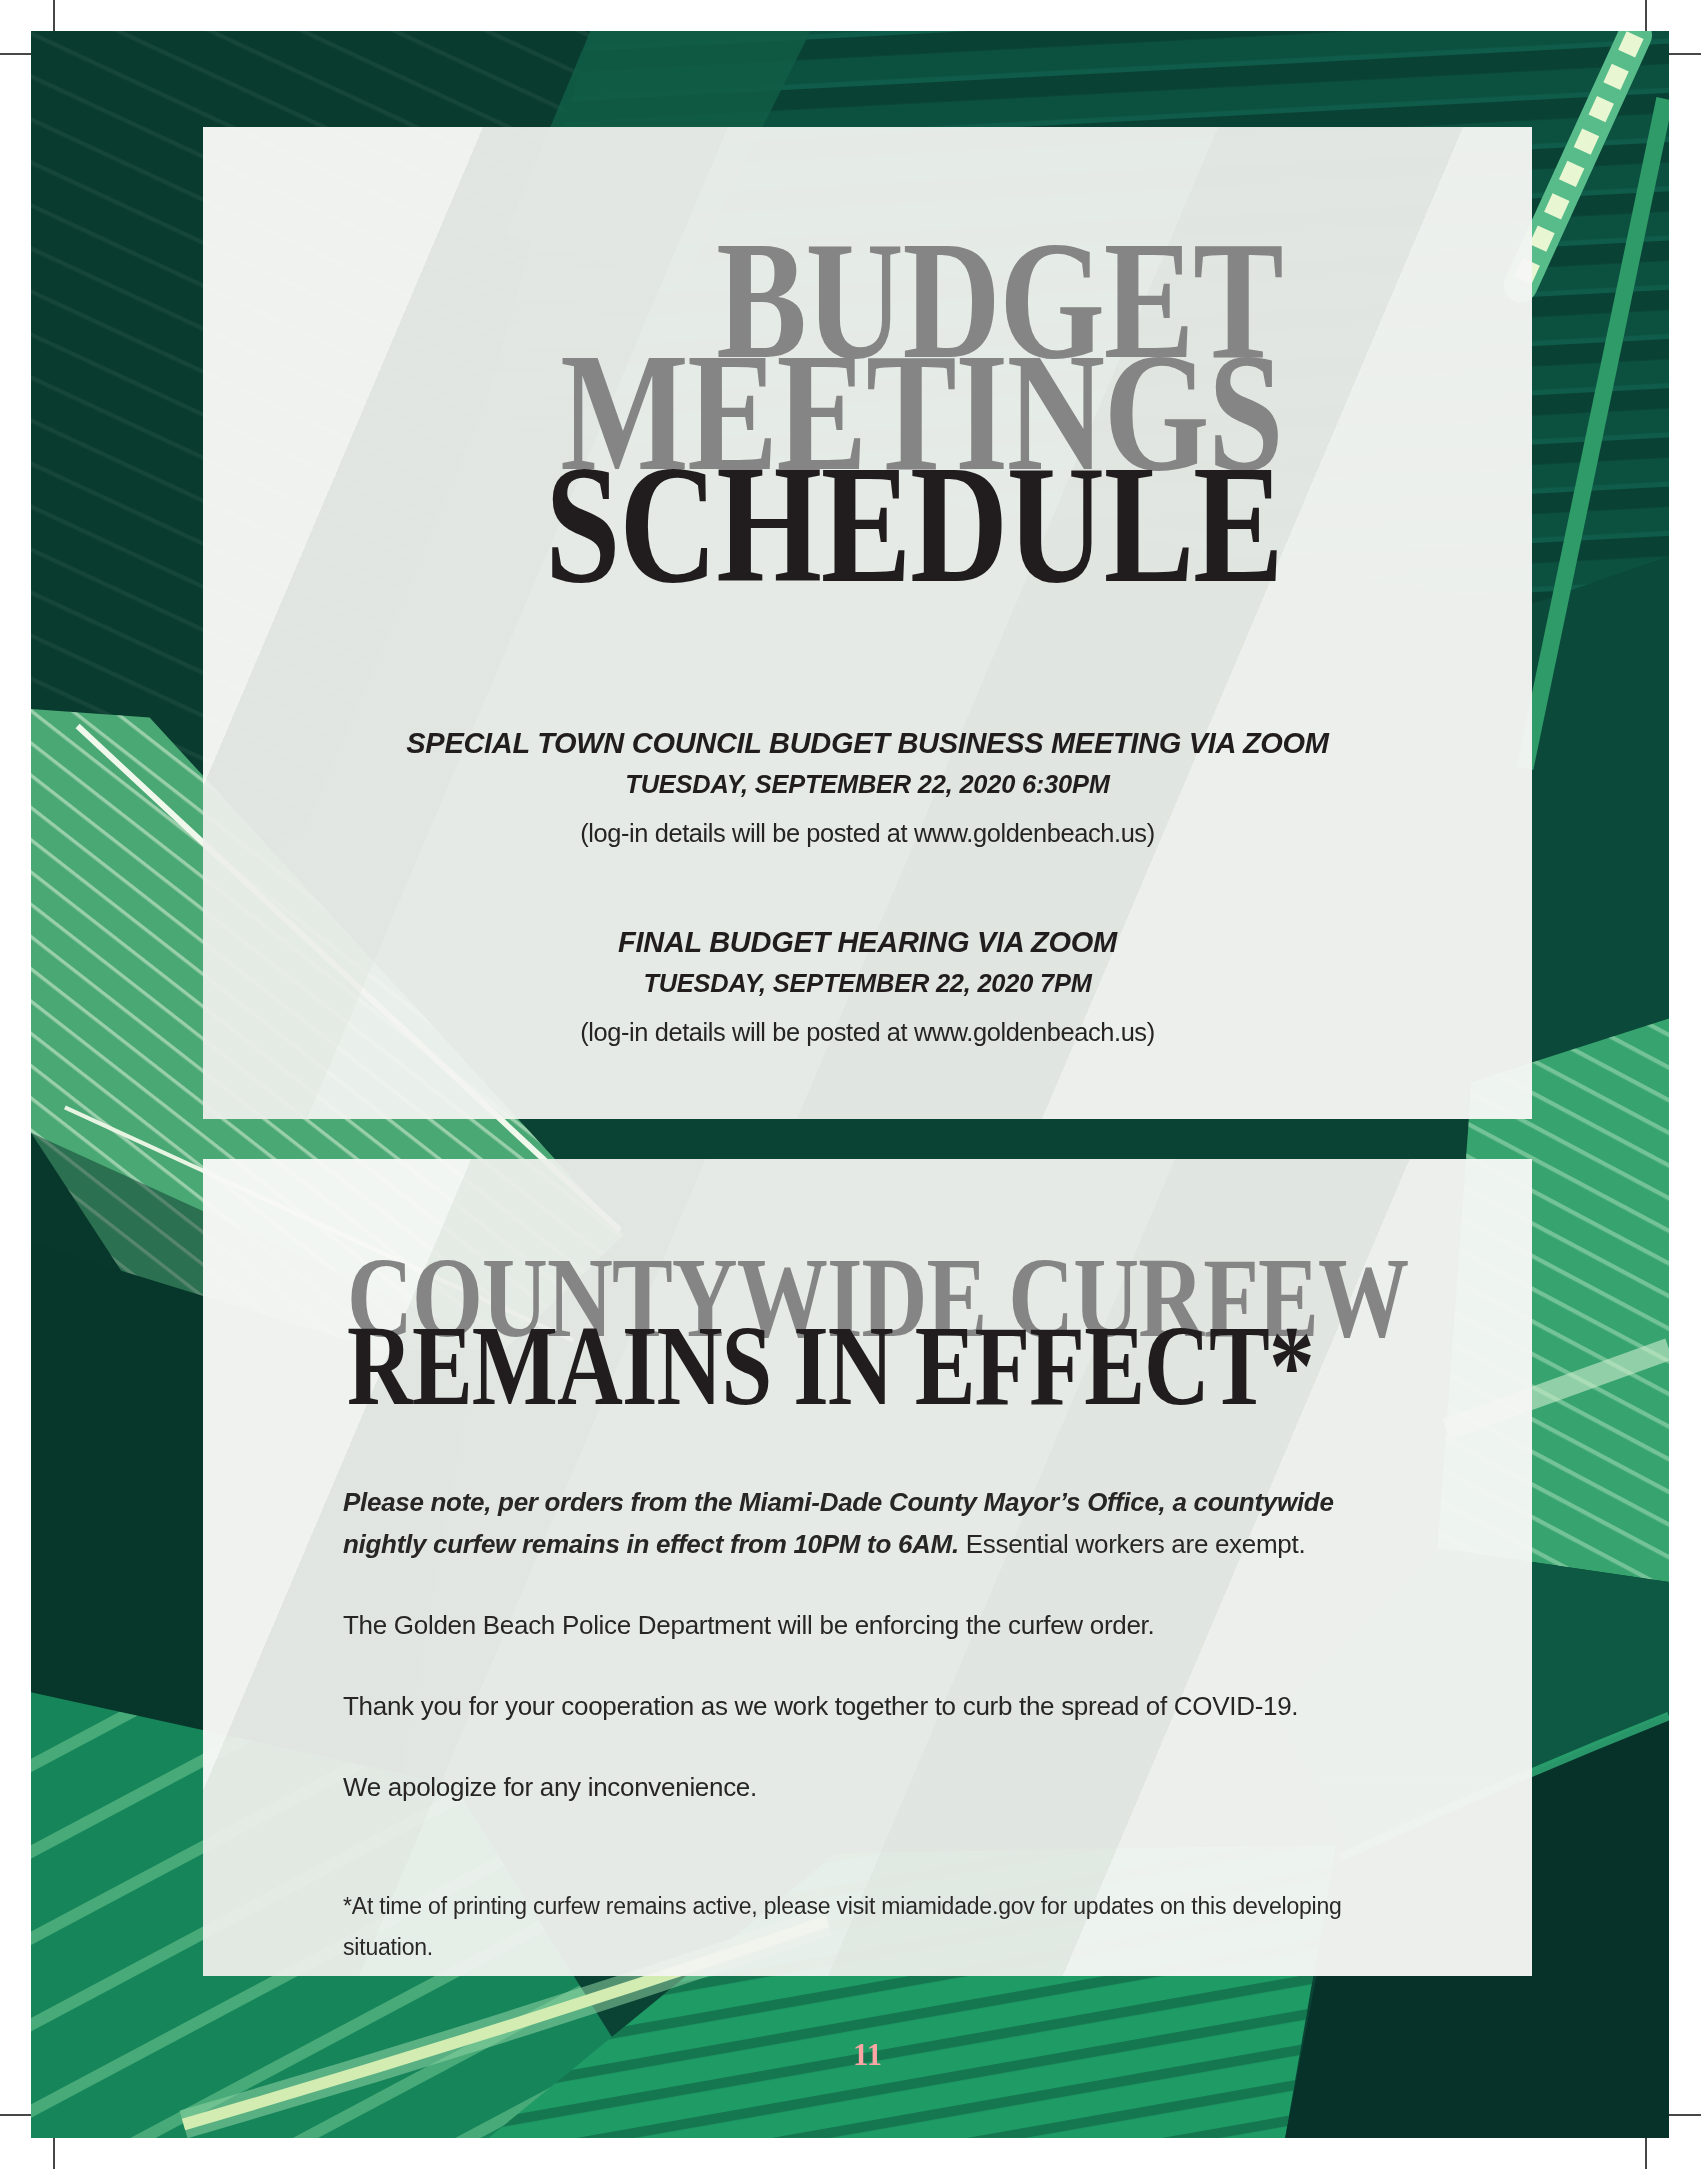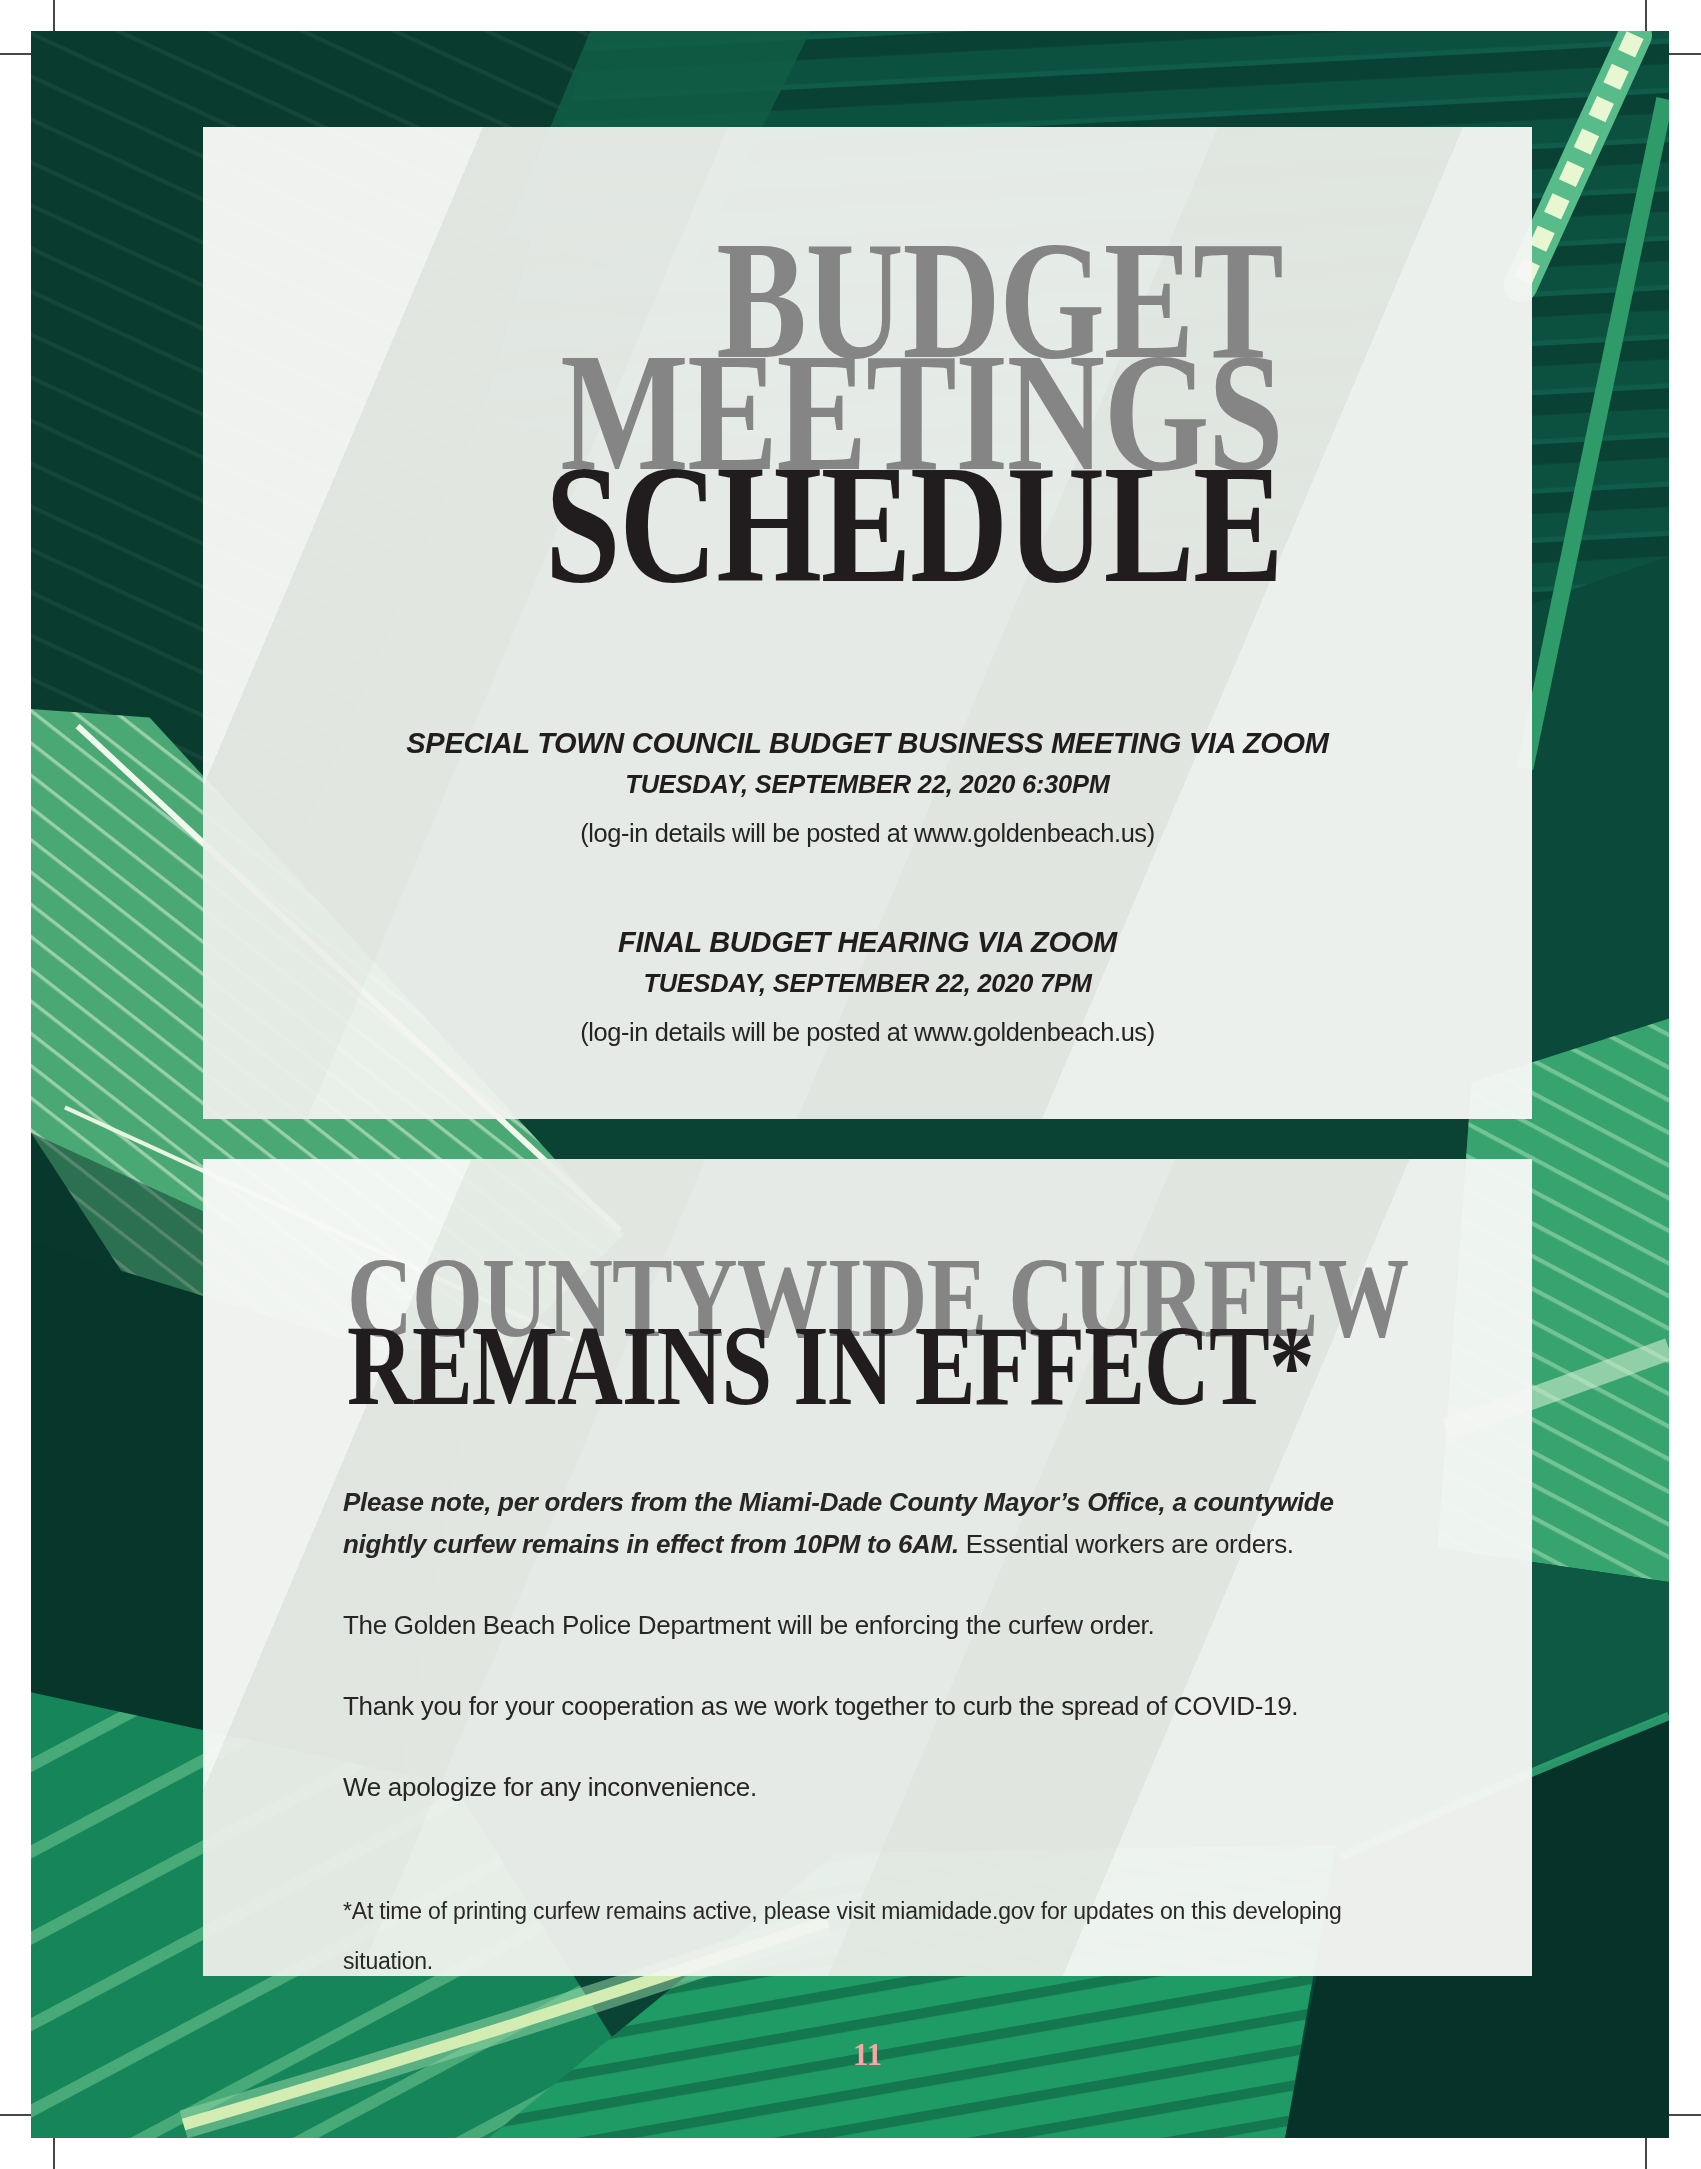--- a/index.html
+++ b/index.html
@@ -53,21 +53,21 @@
   .meetings{margin-top:147px;text-align:center;color:#211d1e;}
   .meeting+.meeting{margin-top:78px;}
   .meeting-title{font-size:29px;font-weight:700;font-style:italic;letter-spacing:-0.3px;}
   .meeting-date{font-size:25.4px;font-weight:700;font-style:italic;margin-top:10.2px;letter-spacing:-0.2px;}
   .meeting-note{font-size:25.4px;margin-top:20px;letter-spacing:-0.4px;color:#262323;}
 
   
   .curfew-body{margin:81px 119px 0 140px;color:#282525;font-size:26px;line-height:42px;letter-spacing:-0.3px;}
   .curfew-body p{margin:0 0 39px 0;}
   .intro-bold{font-weight:700;font-style:italic;}
-  .footnote{margin-top:78px;font-size:23px;line-height:50px;letter-spacing:-0.2px;color:#2b2828;}
+  .footnote{margin-top:78px;font-size:23px;line-height:41px;letter-spacing:-0.2px;color:#2b2828;}
 
   
   .page-number{
     position:absolute;left:172px;top:2007px;width:1329px;text-align:center;
     font-family:"Liberation Serif",serif;font-weight:700;font-size:30.5px;color:#fca5a5;
   }
 </style>
 </head>
 <body>
 
@@ -165,21 +165,21 @@
     </div>
   </section>
 
   <section class="panel panel-bottom">
     <div class="big-title">
       <div class="bt-line bt-gray">COUNTYWIDE CURFEW</div>
       <div class="bt-line bt-black">REMAINS IN EFFECT*</div>
     </div>
 
     <div class="curfew-body">
-      <p><span class="intro-bold">Please note, per orders from the Miami-Dade County Mayor’s Office, a countywide nightly curfew remains in effect from 10PM to 6AM.</span><span>  Essential workers are orders.</span></p>
+      <p><span class="intro-bold">Please note, per orders from the Miami-Dade County Mayor’s Office, a countywide nightly curfew remains in effect from 10PM to 6AM.</span><span>  Essential workers are exempt.</span></p>
       <p>The Golden Beach Police Department will be enforcing the curfew order.</p>
       <p>Thank you for your cooperation as we work together to curb the spread of COVID-19.</p>
       <p>We apologize for any inconvenience.</p>
       <div class="footnote">*At time of printing curfew remains active, please visit miamidade.gov for updates on this developing situation.</div>
     </div>
   </section>
 
   <div class="page-number">11</div>
 </div>
 

